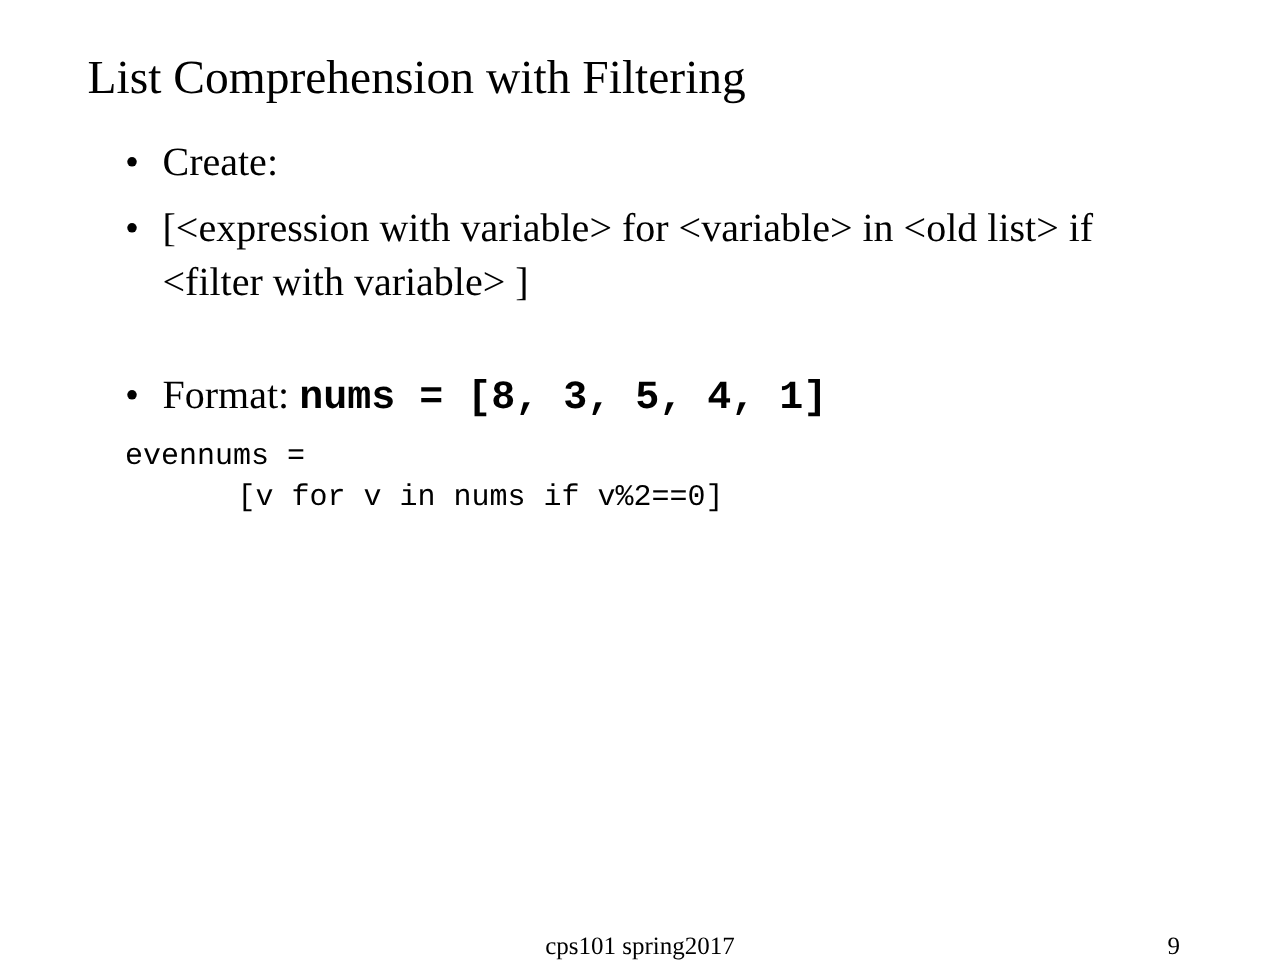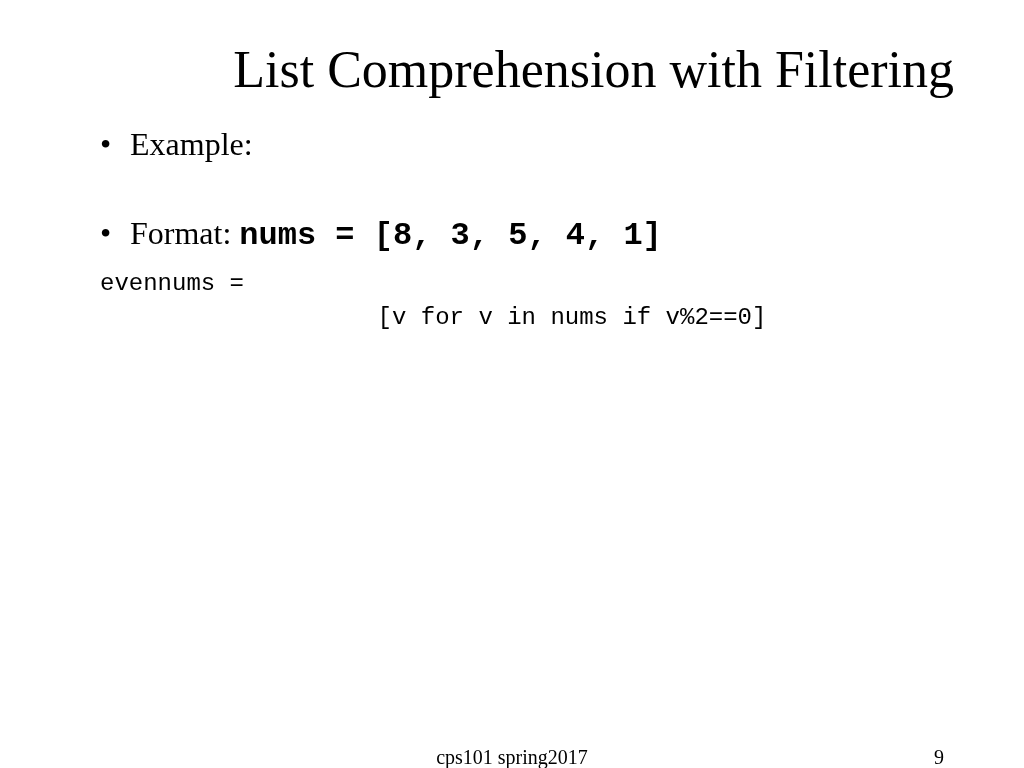--- a/index.html
+++ b/index.html
@@ -10,23 +10,23 @@
     body {
       width: 1024px;
       height: 768px;
       background: #ffffff;
       font-family: "Times New Roman", Times, serif;
       color: #000000;
       padding: 40px 70px 30px 70px;
       position: relative;
     }
     .title {
-      font-size: 52px;
+      font-size: 38px;
       font-weight: normal;
-      text-align: right;
+      text-align: left;
       margin-bottom: 24px;
     }
     .bullets {
       list-style: none;
       padding-left: 30px;
     }
     .bullets li {
       position: relative;
       font-size: 32px;
       line-height: 1.35;
@@ -48,21 +48,20 @@
       font-weight: bold;
     }
     .code-line {
       font-family: "Courier New", Courier, monospace;
       font-size: 24px;
       line-height: 1.4;
       padding-left: 30px;
     }
     .code-indent {
       padding-left: 120px;
-      text-align: center;
     }
     .footer {
       position: absolute;
       bottom: 22px;
       left: 0;
       width: 100%;
       font-size: 20px;
       color: #000000;
     }
     .footer-center {
@@ -74,21 +73,22 @@
       position: absolute;
       right: 80px;
     }
   </style>
 </head>
 <body>
 
 <h1 class="title">List Comprehension with Filtering</h1>
 
 <ul class="bullets">
-  <li>Example:</li>
+  <li>Create:</li>
+  <li>[&lt;expression with variable&gt; for &lt;variable&gt; in &lt;old list&gt; if &lt;filter with variable&gt; ]</li>
 </ul>
 
 <div class="gap"></div>
 
 <ul class="bullets">
   <li>
     <span>Format: </span><span class="mono">nums = [8, 3, 5, 4, 1]</span>
   </li>
 </ul>
 

